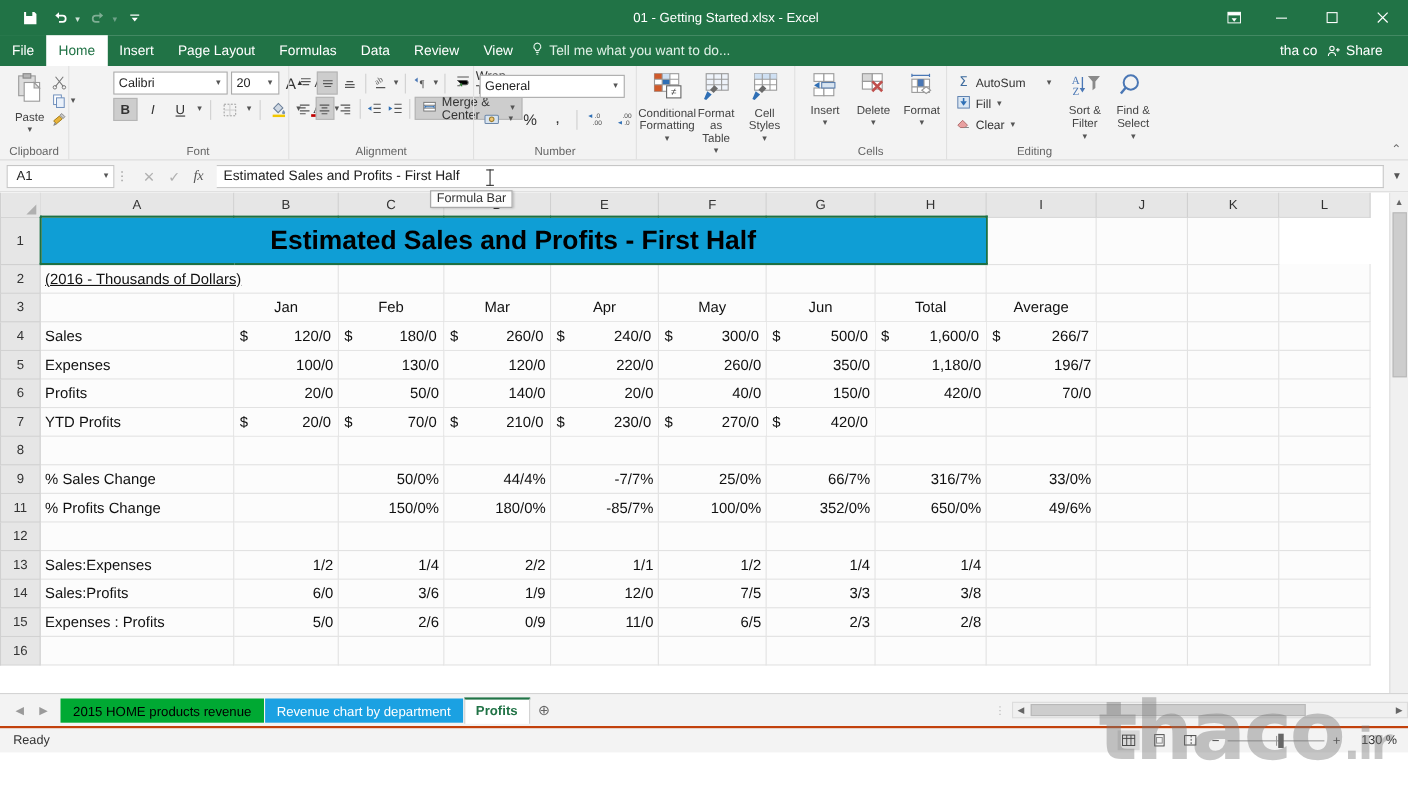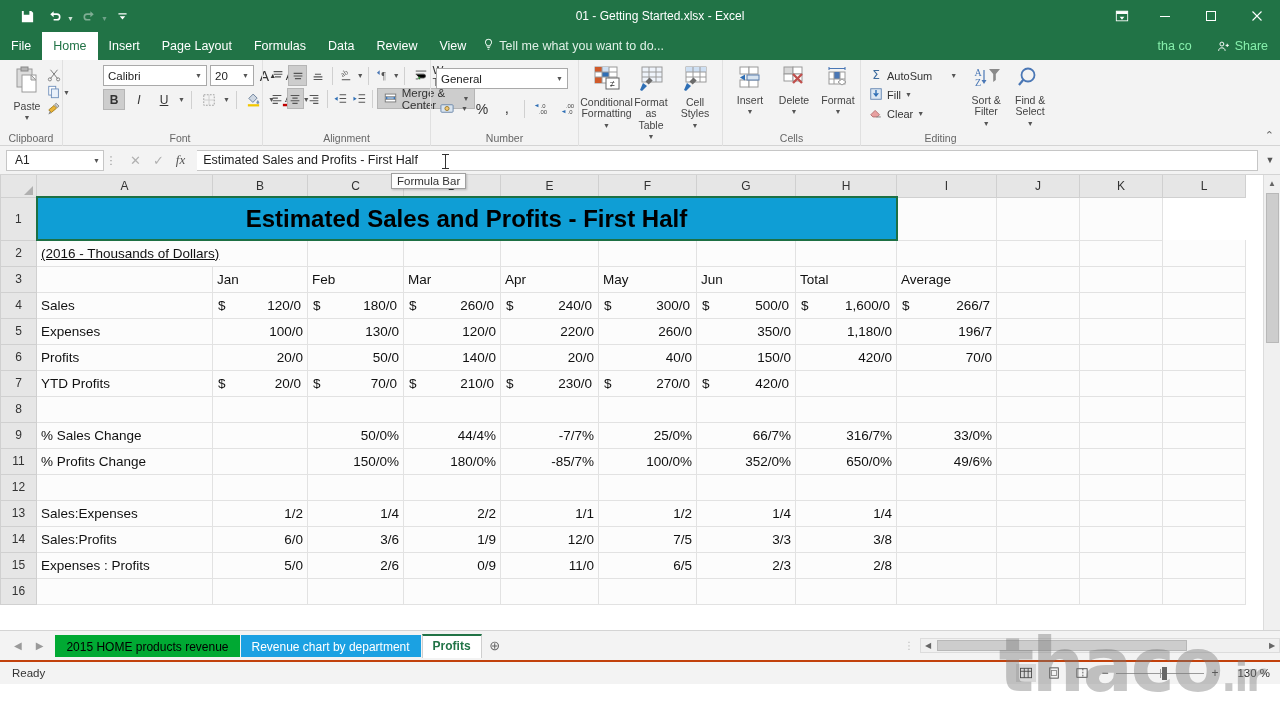--- a/index.html
+++ b/index.html
@@ -40,22 +40,22 @@
   }
   .rtab{
     padding:0 11px; height:28px; line-height:28px; color:#fff; font-size:12.5px;
     cursor:default;
   }
   .rtab.file{ background:#217346; }
   .rtab.active{ background:#fff; color:#217346; }
   .tellme{ display:flex; align-items:center; gap:5px; color:#dff0e6; font-size:12.5px;
            margin-left:6px; height:28px; }
   .bulb{ font-size:12px; }
-  .tabs-right{ margin-left:auto; display:flex; align-items:center; gap:25px;
-               padding-right:12px; height:28px; color:#86efac; font-size:12.5px;}
+  .tabs-right{ margin-left:auto; display:flex; align-items:center; gap:8px;
+               padding-right:23px; height:28px; color:#ffffff; font-size:12.5px;}
   .share{ display:flex; align-items:center; gap:5px; }
 
   
   .ribbon{
     height:86px; background:#f3f3f3; border-bottom:1px solid #d4d4d4;
     display:flex; position:relative;
   }
   .grp{ position:relative; padding:3px 5px 0 5px; display:flex; flex-direction:column;
         height:86px; }
   .grp + .grp{ border-left:1px solid #e0e0e0; }
@@ -159,21 +159,21 @@
   .rowhdr{
     width:36px; background:#e6e6e6; border:1px solid #d0d0d0; text-align:center;
     font-size:12px; color:#333;
   }
   td.cell{
     border-right:1px solid #e2e2e2; border-bottom:1px solid #e2e2e2;
     height:26px; padding:0 4px; font-size:13.5px; color:#111; background:#fcfcfc;
     overflow:hidden; white-space:nowrap;
   }
   td.cell.r{ text-align:right; }
-  td.cell.c{ text-align:left; }
+  td.cell.c{ text-align:center; }
   td.cell.l{ text-align:left; }
   td.cell.money{ text-align:right; position:relative; padding-right:6px;}
   td.cell.money .dol{ position:absolute; left:5px; }
   .a2cell{ text-decoration:underline; font-size:13.5px; }
   .titlecell{
     background:#0f9ed5; color:#000; font-weight:bold; font-size:24px;
     text-align:center; height:43px; border:2px solid #1d7044;
     position:relative;
   }
   .scroll-v{

